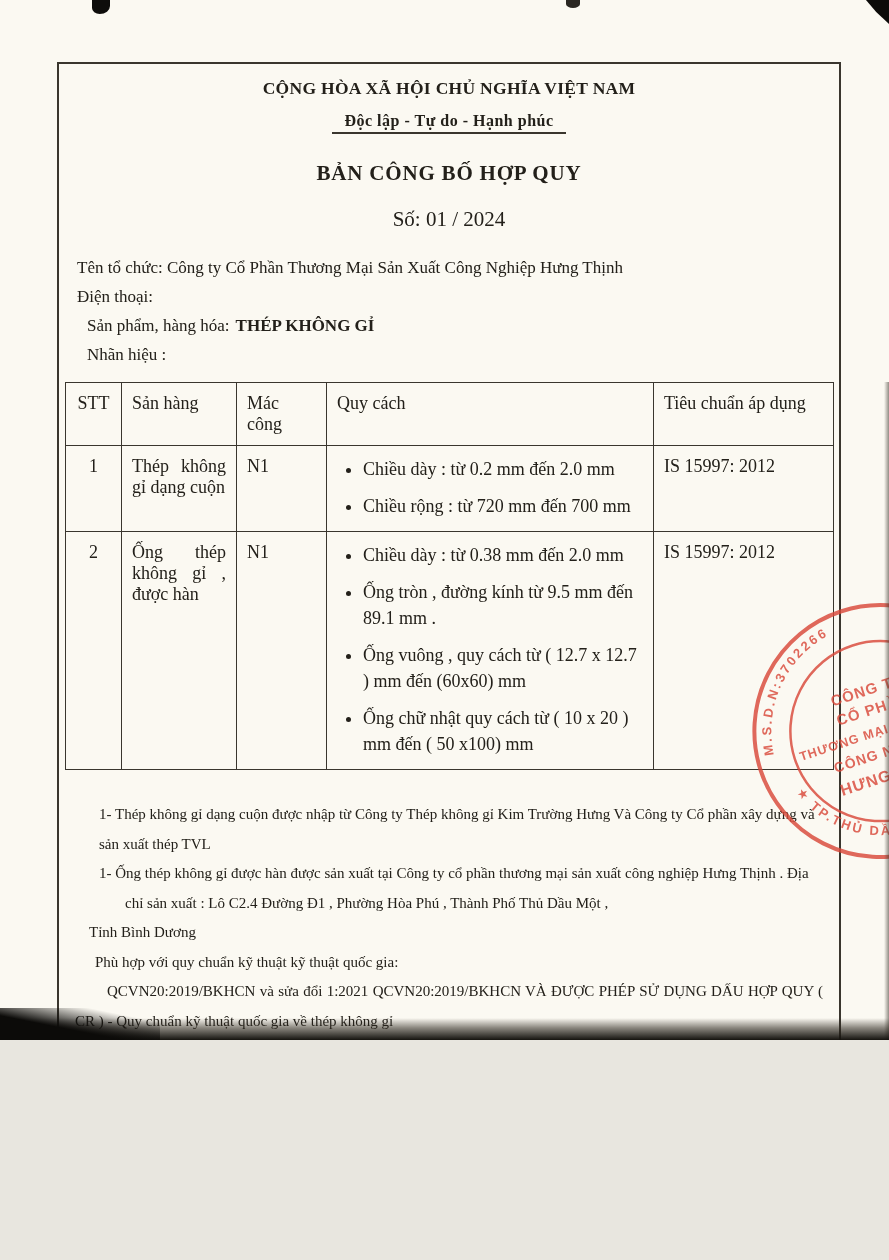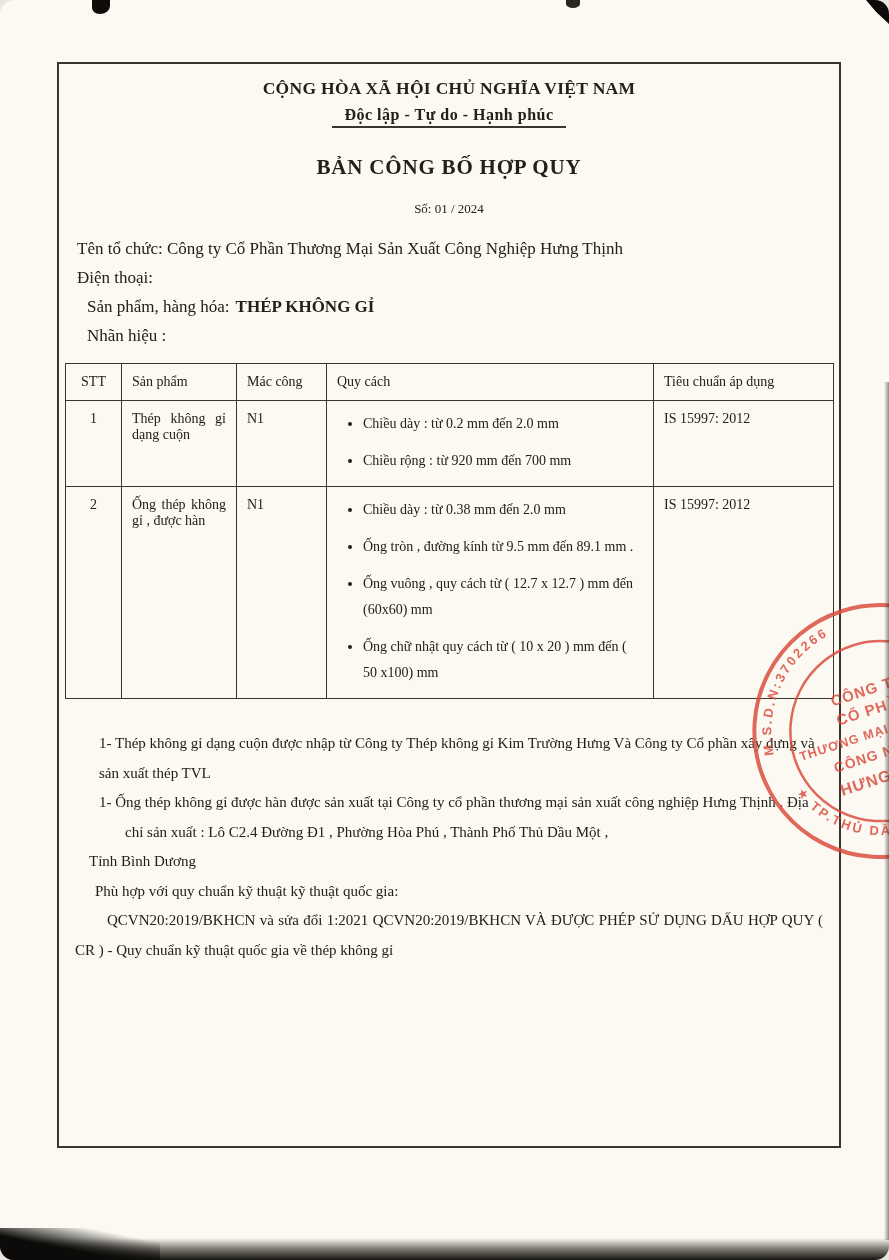--- a/index.html
+++ b/index.html
@@ -1,37 +1,37 @@
 <!DOCTYPE html>
 <html style="--stamp-color: #d9493a;"><head>
 <meta charset="utf-8">
 <style>
   :root{ --stamp-color:#d9493a; --ink:#23201a; --line:#3a362e; }
   html,body{margin:0;padding:0;background:#e8e6df;}
   #page{
-    position:relative;width:889px;height:1260px;background:#fbf9f2;overflow:hidden;
-    font-family:"Liberation Serif","DejaVu Serif",serif;color:var(--ink);border-radius:14px;
+    position:relative;width:889px;height:1040px;background:#fbf9f2;overflow:hidden;
+    font-family:"Liberation Serif","DejaVu Serif",serif;color:var(--ink);
   }
   .frame{
     position:absolute;left:57px;top:62px;width:784px;height:1086px;
     border:2px solid var(--line);box-sizing:border-box;padding:12px 6px 0;
   }
   .center{text-align:center;}
   .nh1{font-size:17.5px;font-weight:bold;letter-spacing:.3px;margin:2px 0 0;}
   .motto{
     display:inline-block;font-size:16px;font-weight:bold;
-    border-bottom:2px solid var(--line);padding:0 12px 2px;margin-top:7px;letter-spacing:.5px;
+    border-bottom:2px solid var(--line);padding:0 12px 2px;margin-top:13px;letter-spacing:.5px;
   }
   .title{font-size:21px;font-weight:bold;letter-spacing:.8px;margin-top:27px;}
-  .docnum{font-size:13px;margin-top:21px;}
+  .docnum{font-size:21px;margin-top:21px;}
   .info{margin:17px 12px 12px;font-size:17px;line-height:29px;}
   .info p{margin:0;}
   .indent{padding-left:10px;}
   .product-value{font-weight:bold;margin-left:6px;}
-  table{border-collapse:collapse;width:100%;margin-top:13px;table-layout:fixed;font-size:14px;}
+  table{border-collapse:collapse;width:100%;margin-top:13px;table-layout:fixed;font-size:18px;}
   th,td{border:1px solid var(--line);vertical-align:top;padding:10px 10px;text-align:left;font-weight:normal;}
   .c-stt{text-align:center;}
   td.c-sp{text-align:justify;}
   ul.specs{margin:0;padding-left:26px;}
   ul.specs li{margin:0 0 11px;line-height:26px;}
   ul.specs li:last-child{margin-bottom:2px;}
   .notes{margin:30px 10px 0;font-size:15px;line-height:29.5px;}
   .notes p{margin:0;}
   .note-item{padding-left:24px;}
   .note-hang{padding-left:50px;text-indent:-26px;}
@@ -82,35 +82,35 @@
       <colgroup>
         <col style="width:56px">
           <col style="width:115px">
           <col style="width:90px">
           <col style="width:327px">
           <col style="width:180px">
       </colgroup>
       <thead>
         <tr>
           <th class="c-stt">STT</th>
-          <th>Sản phẩm</th>
+          <th>Sản hàng</th>
           <th>Mác công</th>
           <th>Quy cách</th>
           <th>Tiêu chuẩn áp dụng</th>
         </tr>
       </thead>
       <tbody>
         <tr>
           <td class="c-stt">1</td>
           <td class="c-sp">Thép không gỉ dạng cuộn</td>
           <td>N1</td>
           <td>
             <ul class="specs">
               <li>Chiều dày : từ 0.2 mm đến 2.0 mm</li>
-              <li>Chiều rộng : từ 920 mm đến 700 mm</li>
+              <li>Chiều rộng : từ 720 mm đến 700 mm</li>
             </ul>
           </td>
           <td>IS 15997: 2012</td>
         </tr>
         <tr>
           <td class="c-stt">2</td>
           <td class="c-sp">Ống thép không gỉ , được hàn</td>
           <td>N1</td>
           <td>
             <ul class="specs">

